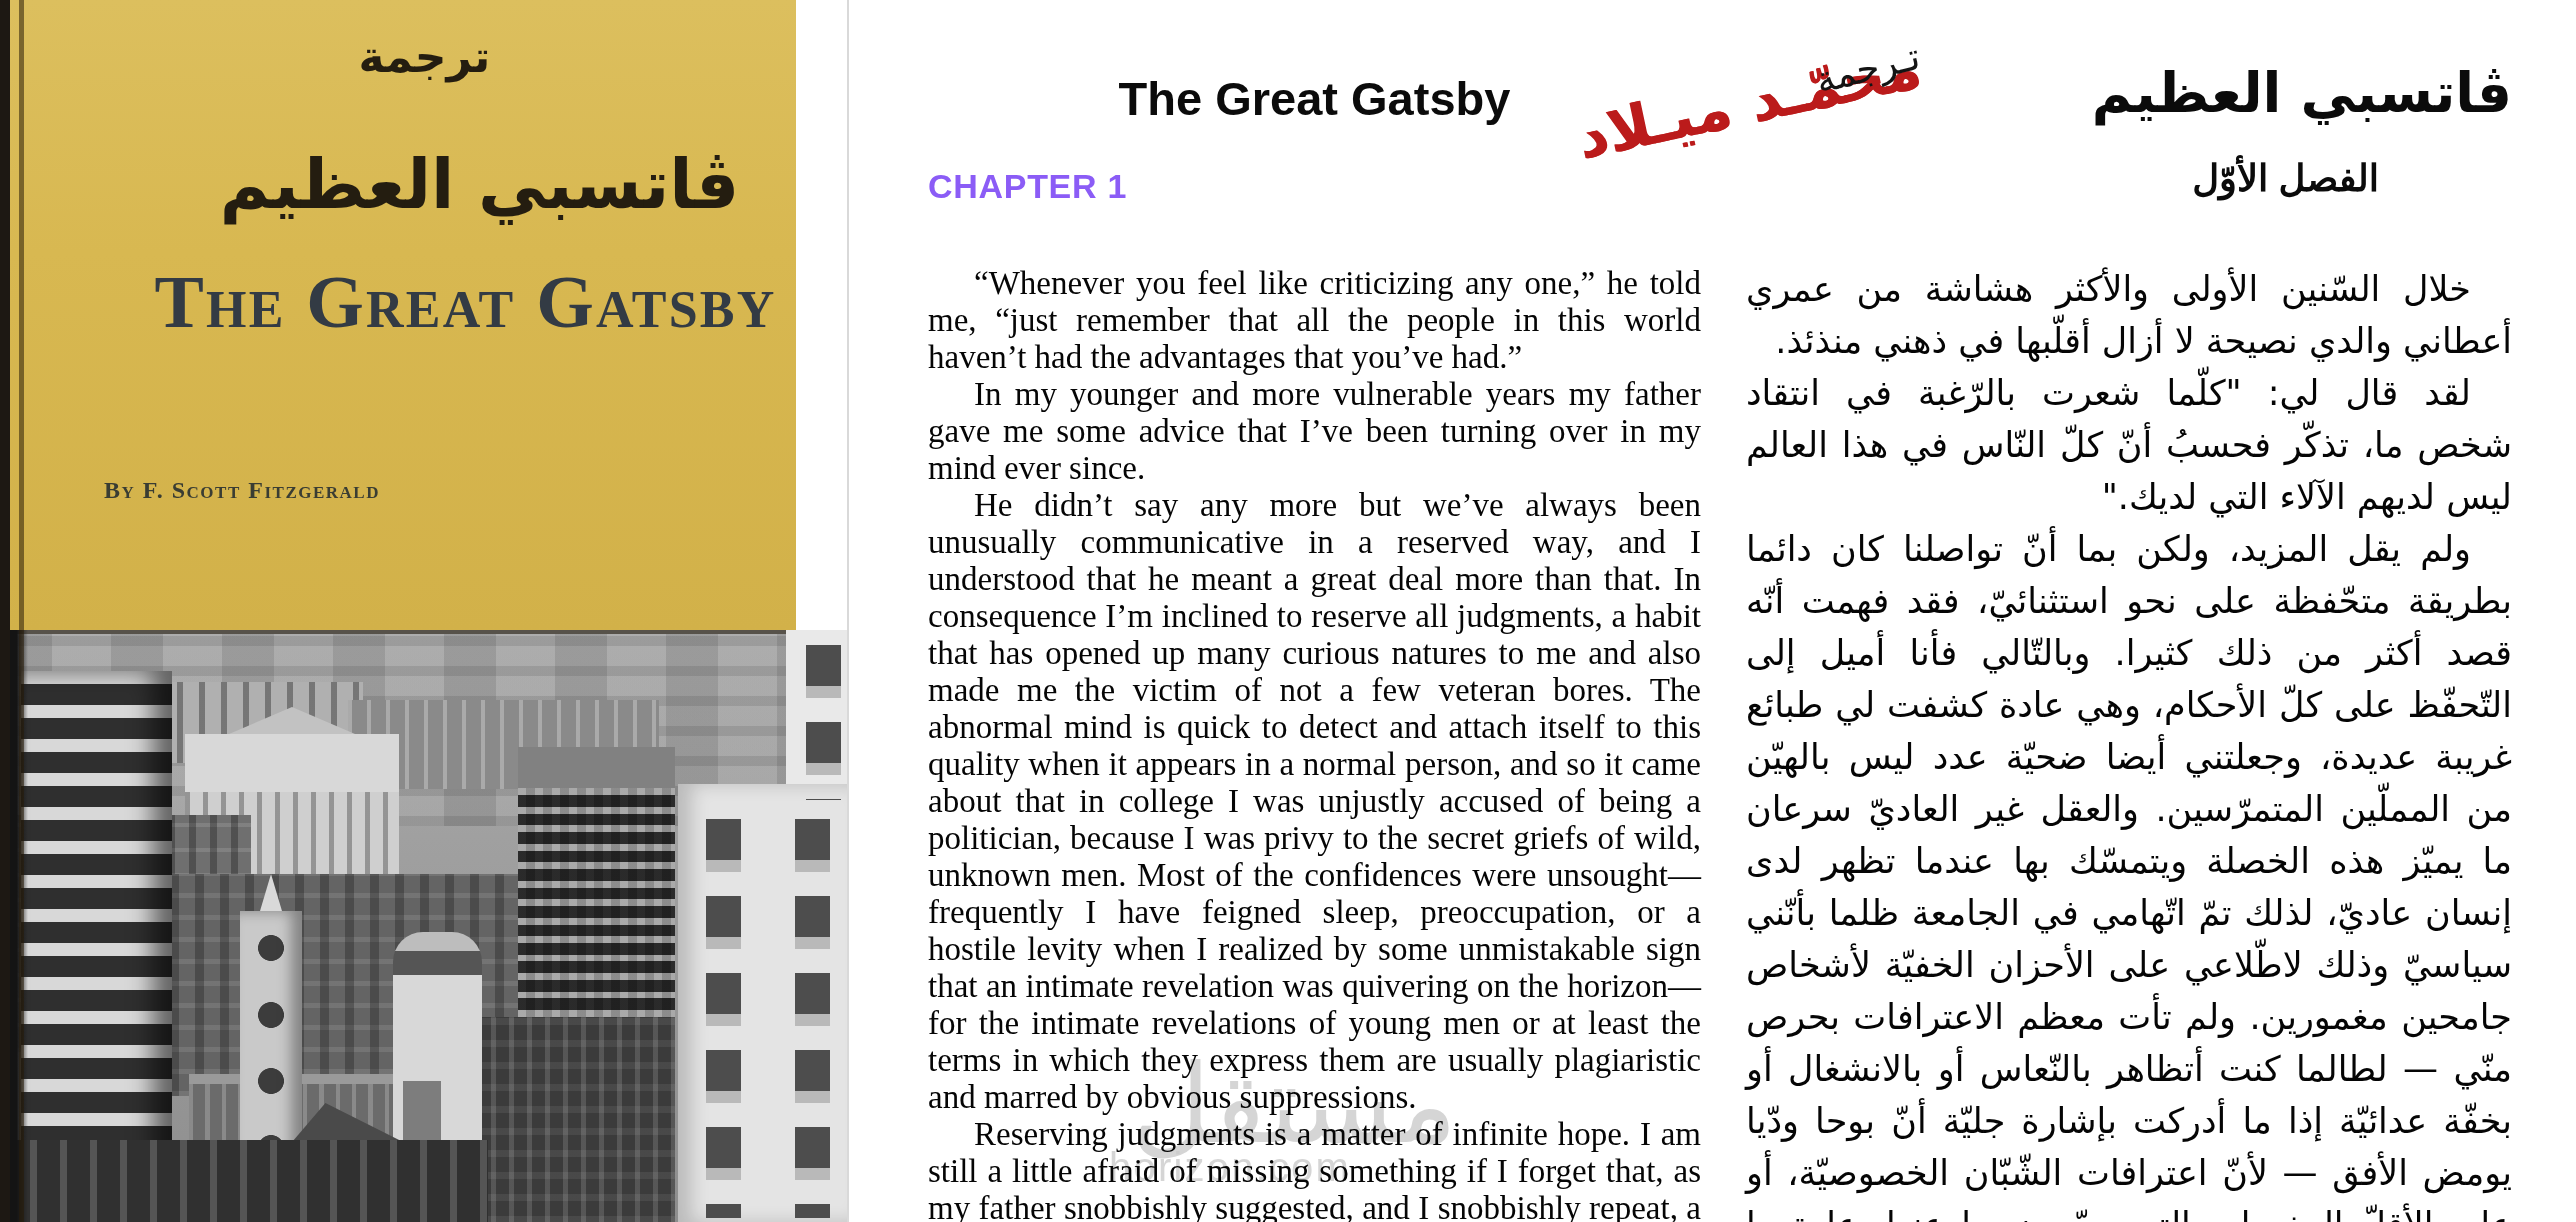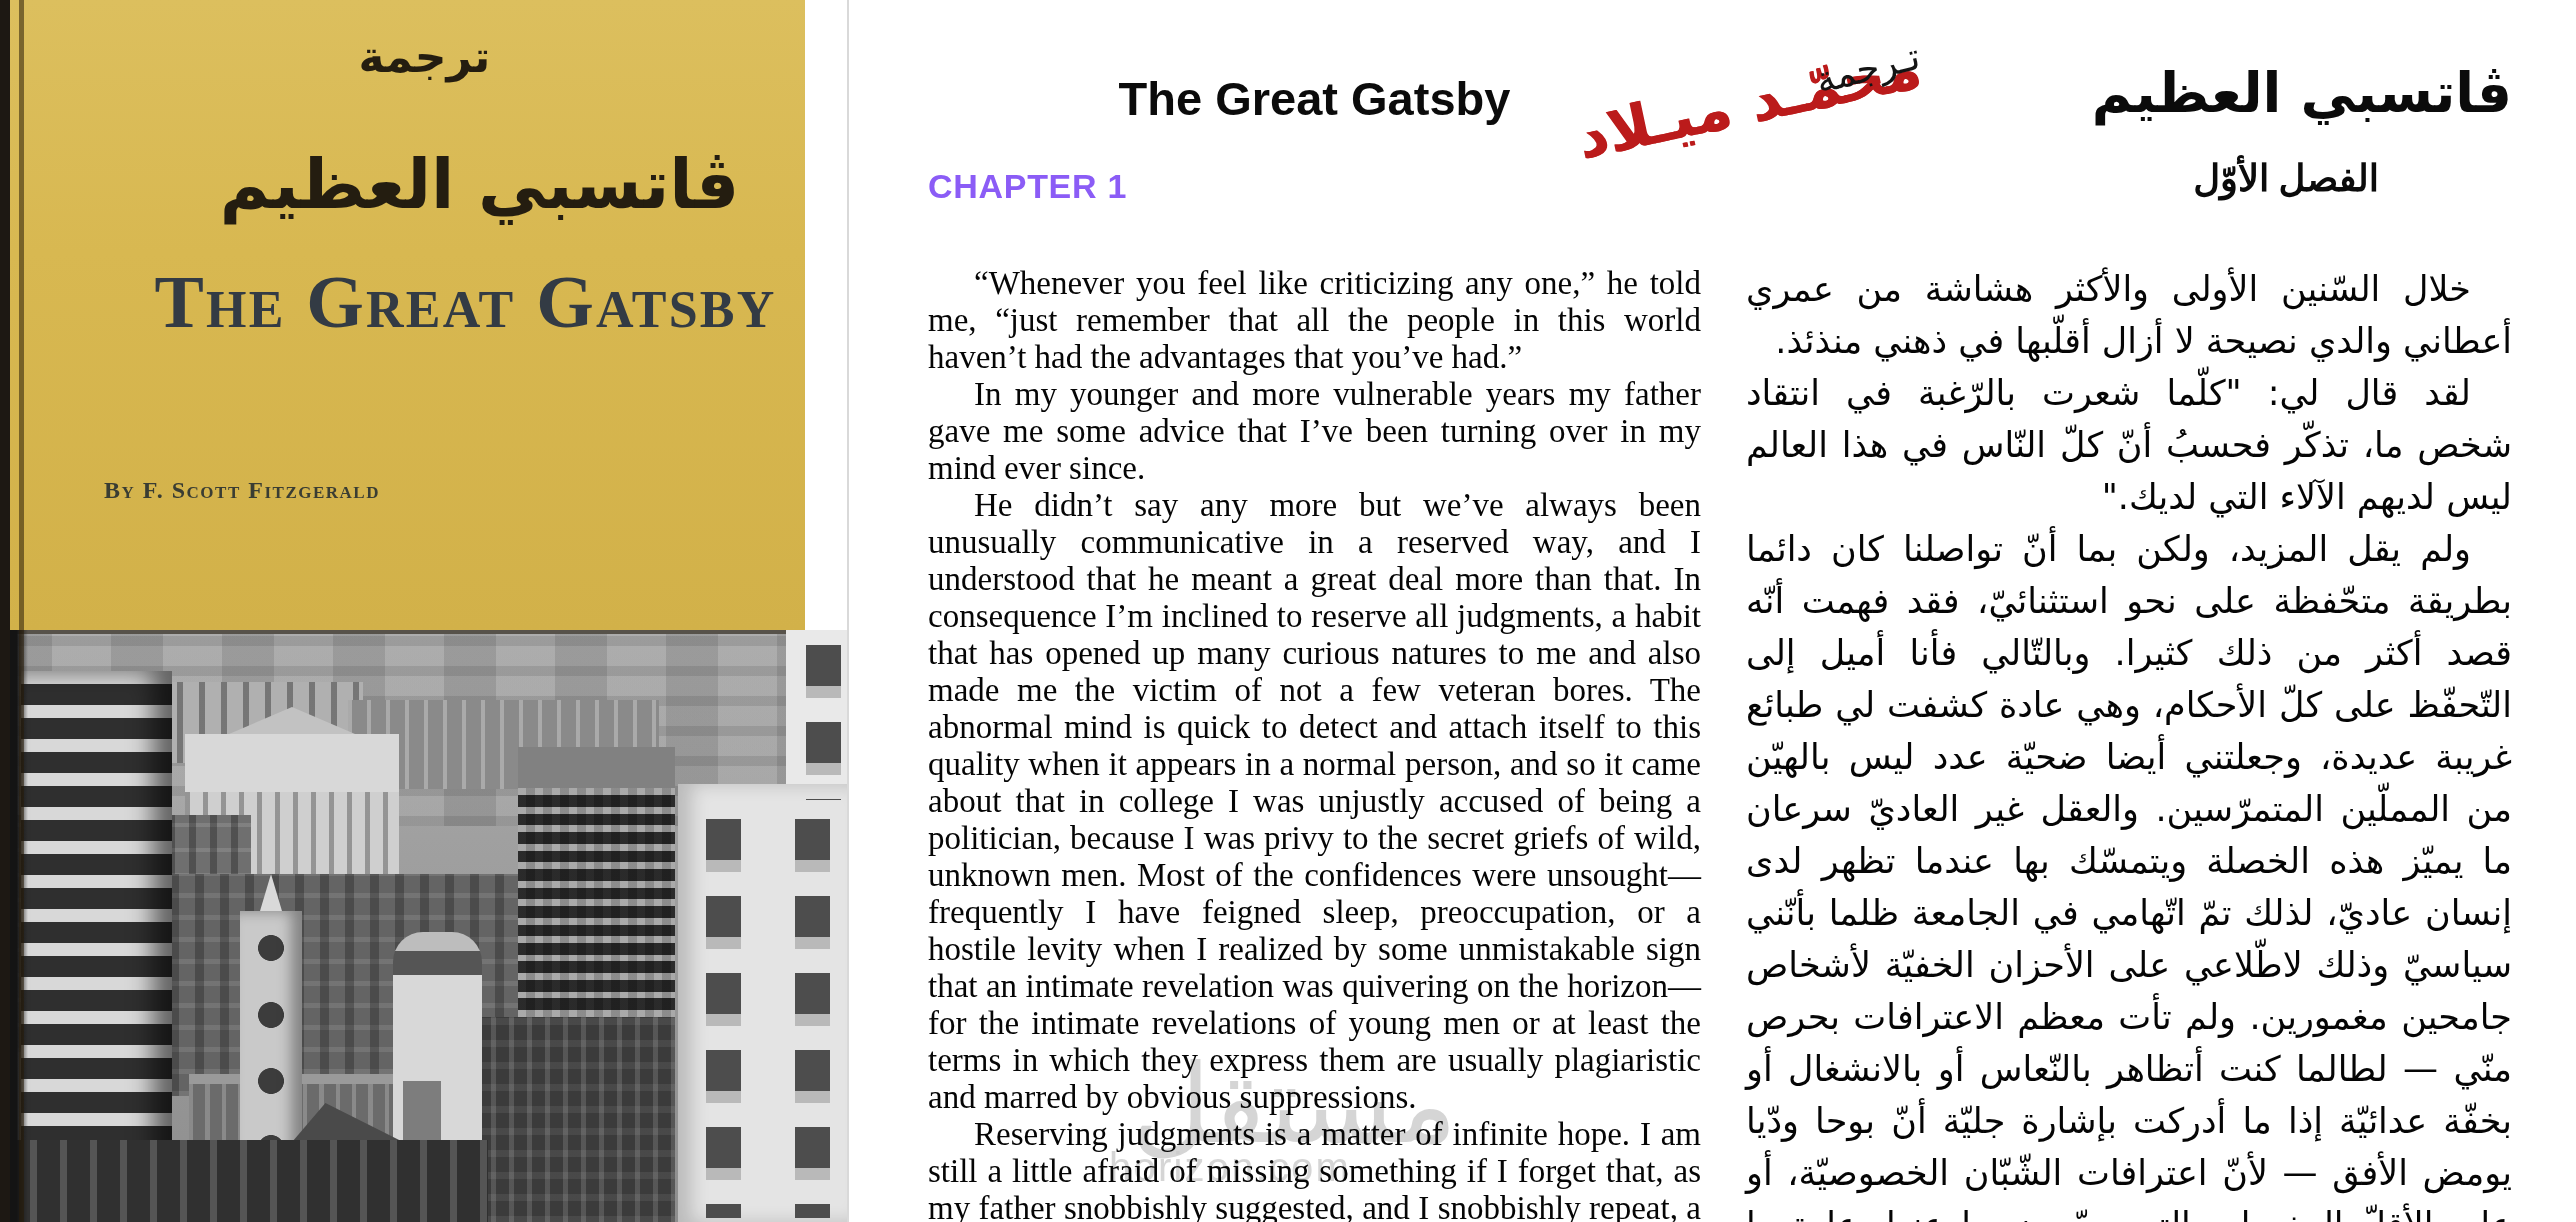--- a/index.html
+++ b/index.html
@@ -1,21 +1,21 @@
 <!DOCTYPE html>
 <html lang="en" style="font-size:12px"><head>
 <meta charset="utf-8">
 <style>
   html,body{margin:0;padding:0;background:#ffffff;}
   .screen{position:relative;width:2576px;height:1223px;background:#ffffff;overflow:hidden;
           font-family:"Liberation Sans",sans-serif;}
   
   .cover{position:absolute;left:0;top:0;width:849px;height:1223px;overflow:hidden;}
   .cover-top{position:absolute;left:0;top:0;width:796px;height:630px;
-             background:linear-gradient(180deg,#dcbf5e 0%,#d8b851 40%,#d2b149 100%);padding-left:9px;}
+             background:linear-gradient(180deg,#dcbf5e 0%,#d8b851 40%,#d2b149 100%);}
   .cover-label-ar{position:absolute;left:0;top:31px;width:849px;text-align:center;
                   font-family:"DejaVu Sans",sans-serif;font-size:44px;font-weight:bold;color:#241d10;}
   .cover-title-ar{position:absolute;left:55px;top:145px;width:849px;text-align:center;
                   font-family:"DejaVu Sans",sans-serif;font-size:68px;font-weight:bold;color:#241d10;
                   letter-spacing:1.5px;}
   .cover-title-en{position:absolute;left:41px;top:260px;width:849px;text-align:center;
                   font-family:"Liberation Serif",serif;font-variant:small-caps;font-weight:600;
                   font-size:74px;color:#333b44;letter-spacing:2.2px;white-space:nowrap;}
   .cover-author{position:absolute;left:104px;top:444px;
                 font-family:"Liberation Serif",serif;font-variant:small-caps;font-weight:600;
@@ -112,21 +112,21 @@
               letter-spacing:0.7px;}
   .body-en{position:absolute;left:0;top:265px;width:100%;
            font-family:"Liberation Serif",serif;font-size:33px;line-height:37px;color:#050505;
            text-align:justify;}
   .body-en p{margin:0;text-indent:46px;}
   
   .col-ar{position:absolute;left:897px;top:0;width:766px;height:1223px;z-index:2;direction:rtl;}
   .title-ar{position:absolute;right:0;top:61px;width:100%;text-align:right;margin:0;
             font-family:"DejaVu Sans",sans-serif;font-weight:bold;font-size:55px;color:#0b0b0b;}
   .chapter-ar{position:absolute;right:133px;top:157px;margin:0;
-              font-family:Liberation Serif, serif;font-weight:bold;font-size:37px;color:#0b0b0b;}
+              font-family:Liberation Sans, sans-serif;font-weight:bold;font-size:37px;color:#0b0b0b;}
   .body-ar{position:absolute;right:0;top:263px;width:100%;
            font-family:"DejaVu Sans",sans-serif;font-size:35px;line-height:52px;color:#050505;
            text-align:justify;}
   .body-ar p{margin:0;text-indent:41px;}
 </style>
 </head>
 <body>
 
 <div class="screen">
 

